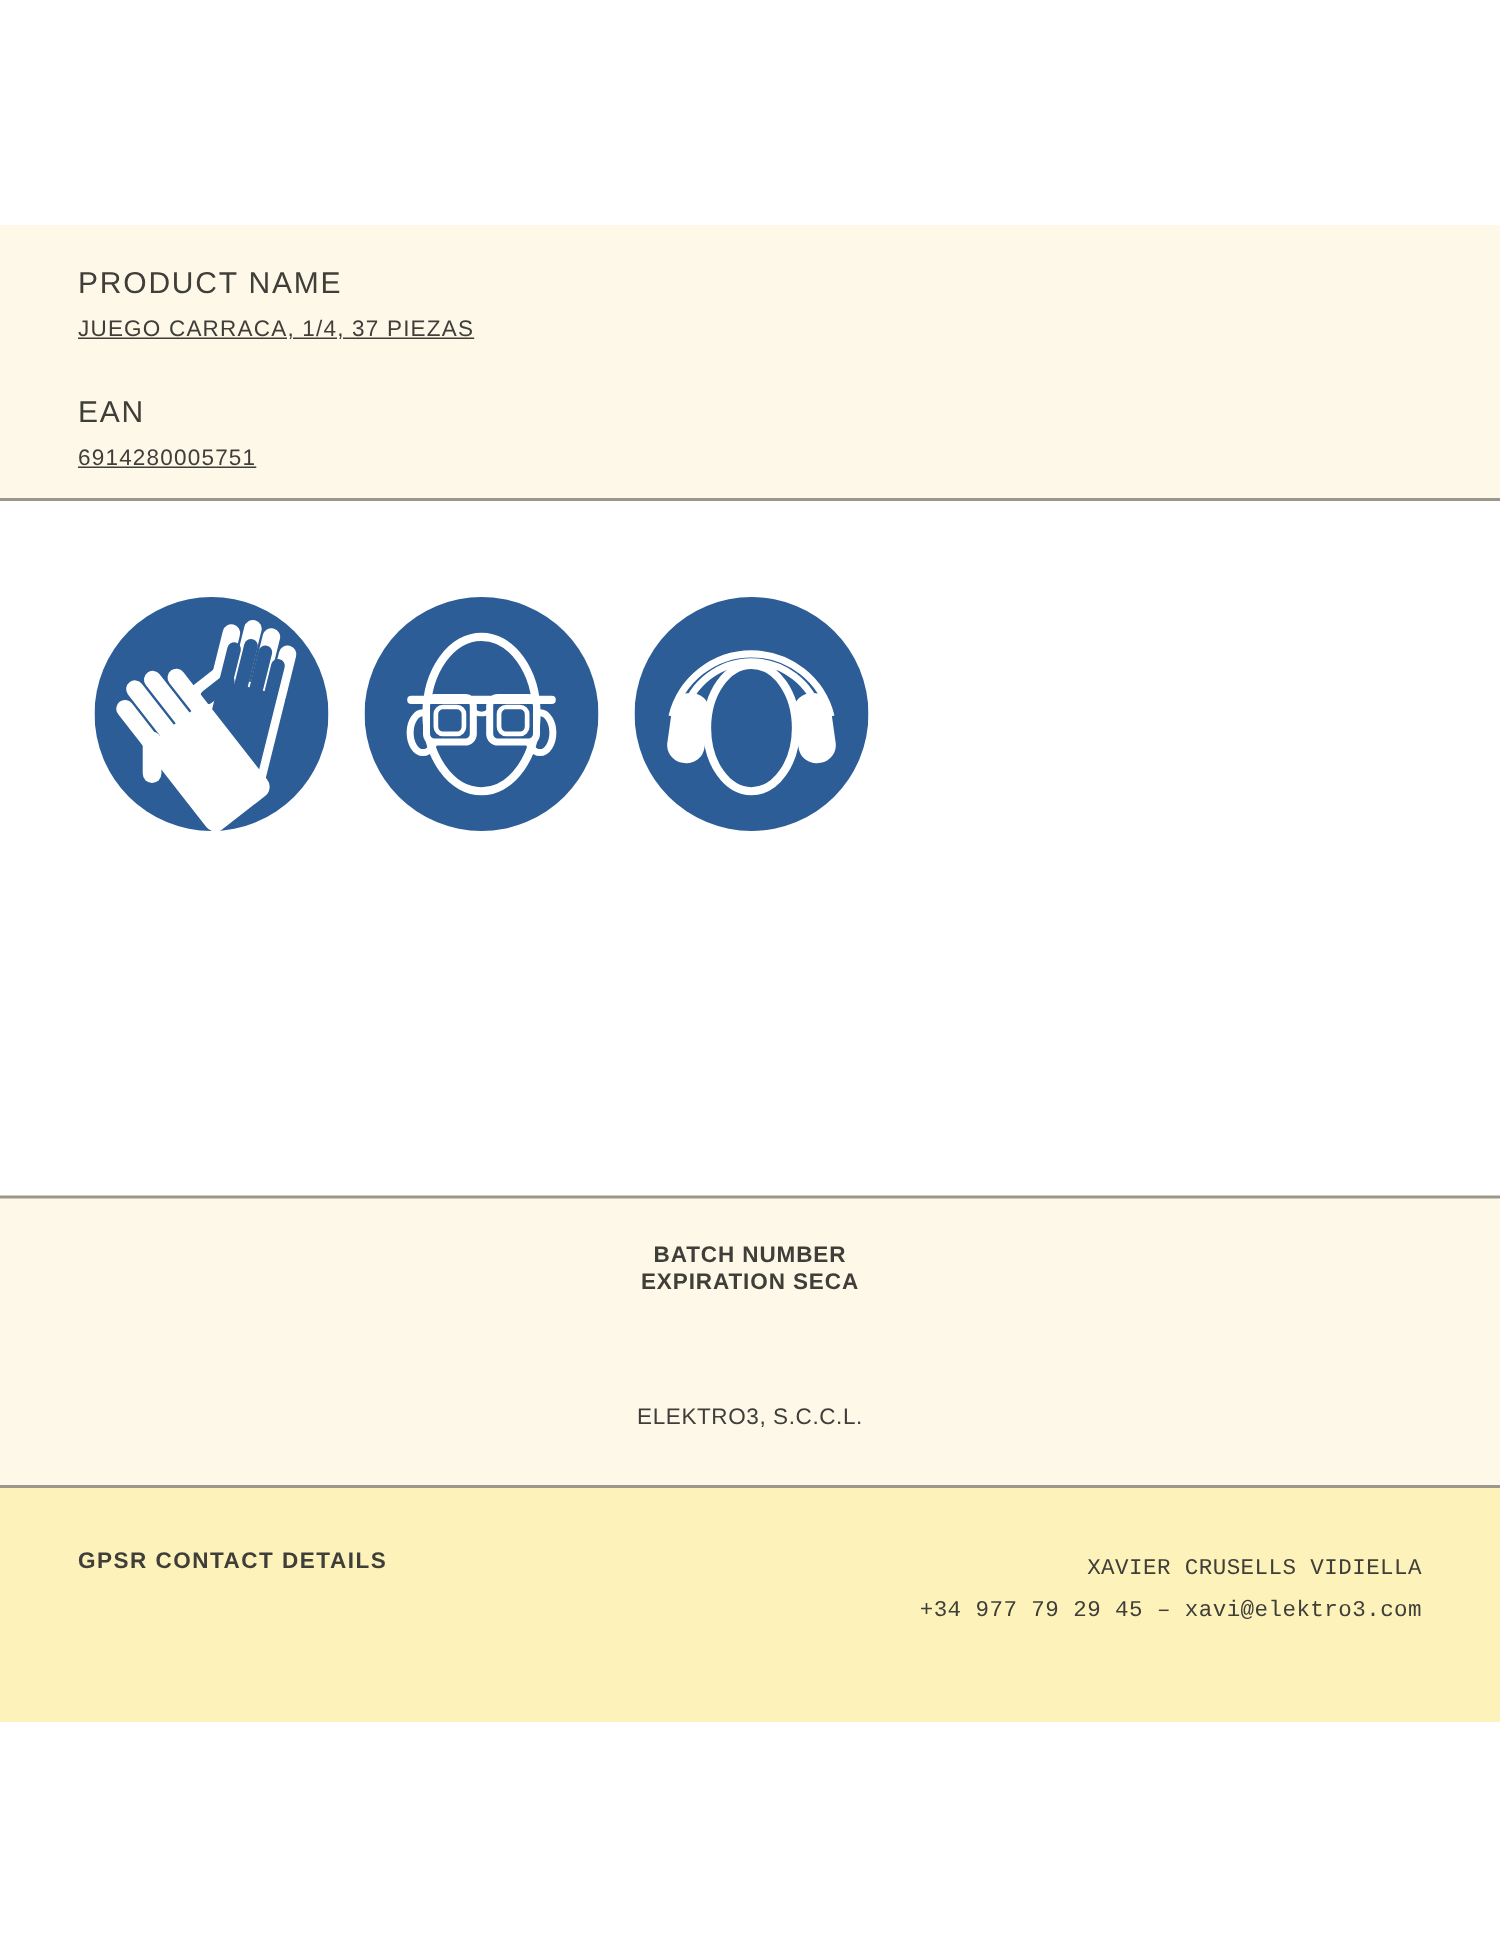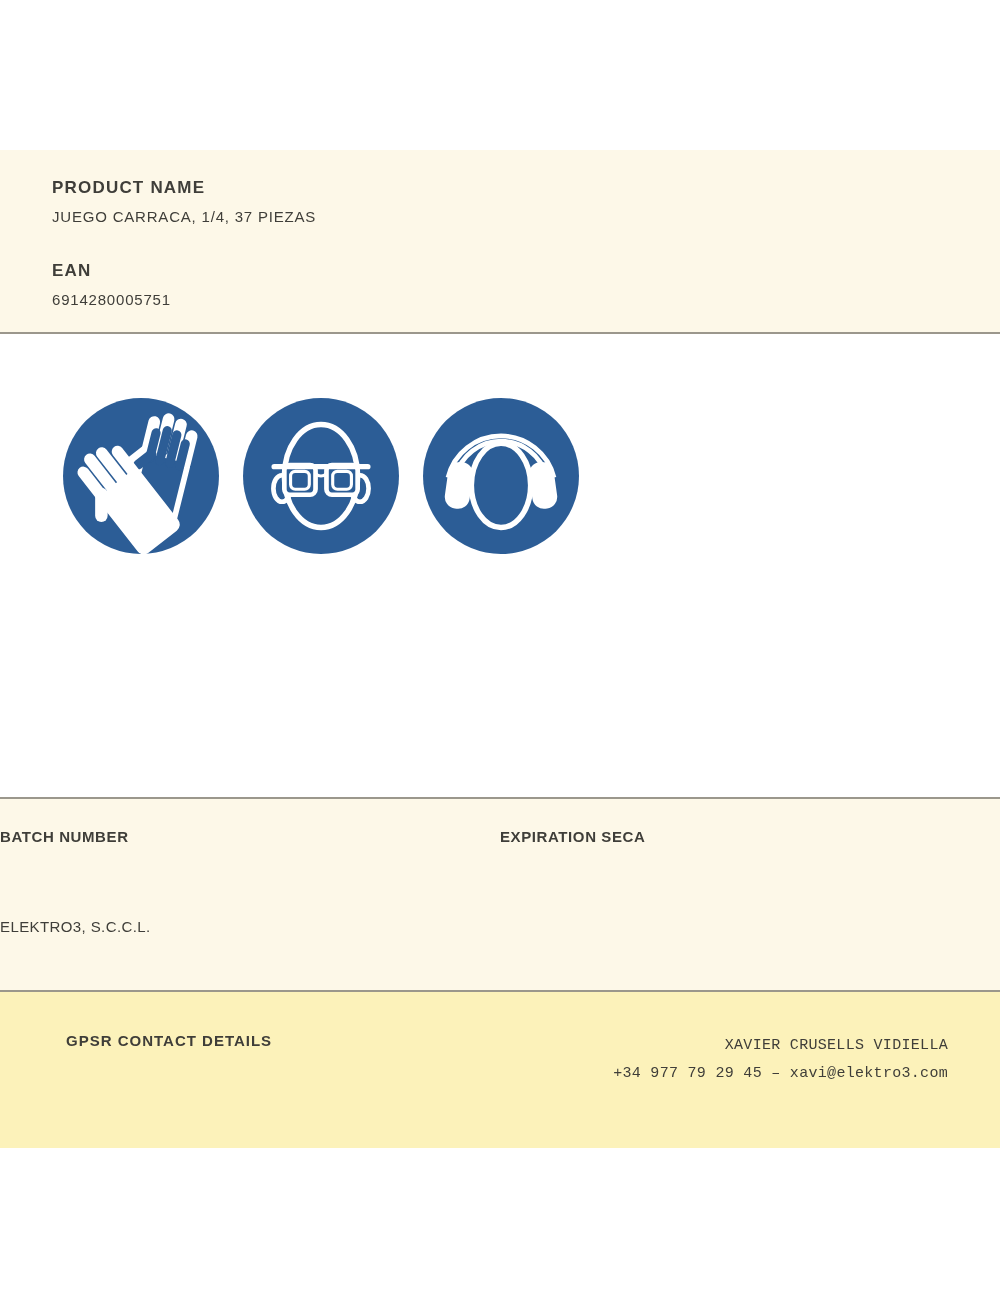--- a/index.html
+++ b/index.html
@@ -17,28 +17,29 @@
   
   .product-panel {
     position: absolute;
     top: 150px; left: 0; right: 0;
     height: 184px;
     background: #fdf8e8;
     border-bottom: 2px solid #9b978c;
     padding: 28px 52px 0 52px;
   }
   .field-label {
-    font-size: 17px;
-    font-weight: 700;
+    font-size: 20px;
+    font-weight: 400;
     letter-spacing: 1.2px;
   }
   .field-value {
     font-size: 15px;
     letter-spacing: 0.8px;
     margin-top: 10px;
+    text-decoration: underline;
   }
   .field-group + .field-group { margin-top: 36px; }
 
   
   .icons-row {
     position: absolute;
     top: 398px; left: 63px;
     display: flex;
     gap: 24px;
   }
@@ -49,21 +50,22 @@
     position: absolute;
     top: 797px; left: 0; right: 0;
     height: 195px;
     background: #fdf8e8;
     border-top: 2px solid #9b978c;
     border-bottom: 2px solid #9b978c;
     padding-top: 29px;
   }
   .info-grid {
     display: grid;
-    grid-template-columns: 1fr 1fr;
+    grid-template-columns: 1fr;
+    text-align: center;
   }
   .info-cell { min-height: 18px; }
   .info-row2 .info-cell { margin-top: 72px; }
   .info-label {
     font-size: 15px;
     font-weight: 700;
     letter-spacing: 0.6px;
   }
   .info-value {
     font-size: 15px;
@@ -79,21 +81,20 @@
     padding: 40px 52px 0 52px;
     display: flex;
     justify-content: space-between;
     align-items: flex-start;
   }
   .contact-label {
     font-size: 15px;
     font-weight: 700;
     letter-spacing: 1px;
     white-space: nowrap;
-    margin-left: 14px;
   }
   .contact-block {
     text-align: right;
     font-size: 15px;
     letter-spacing: 0.3px;
     line-height: 28px;
     font-family: Liberation Mono, monospace;
   }
 </style>
 </head>

